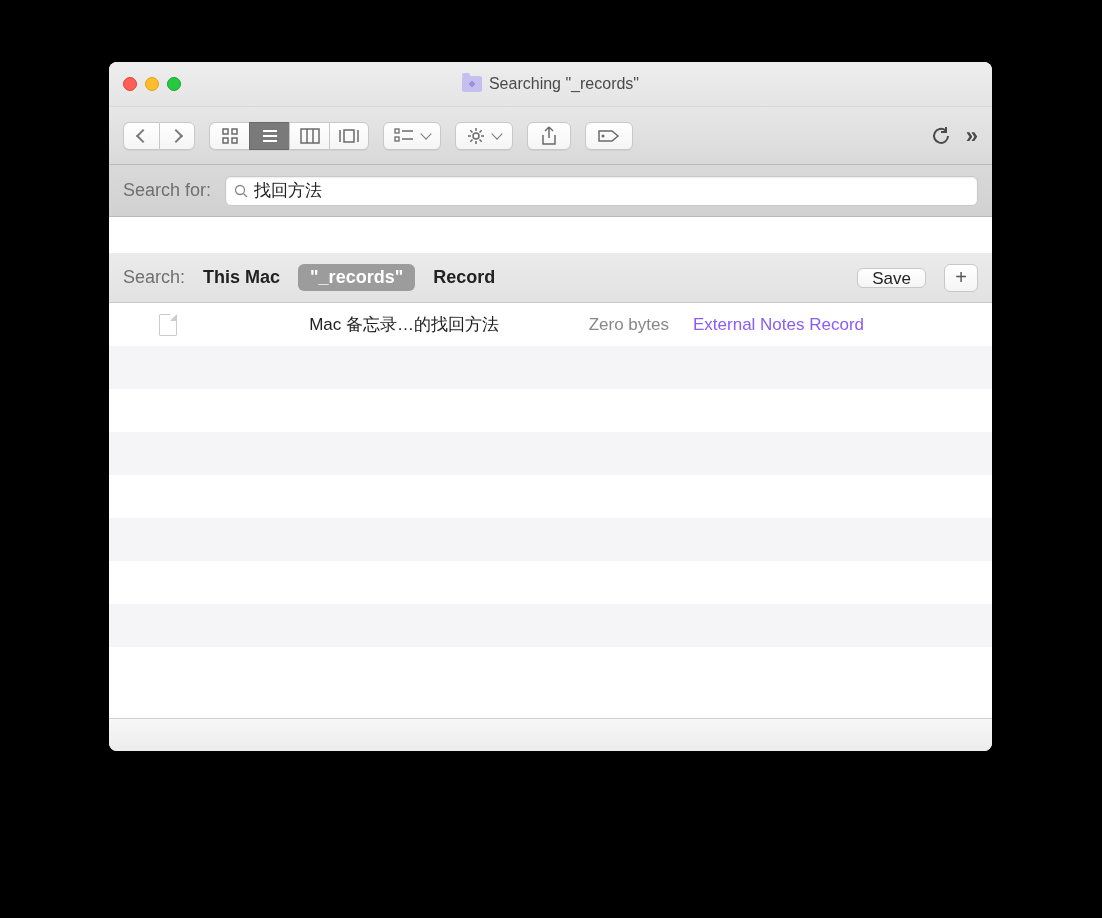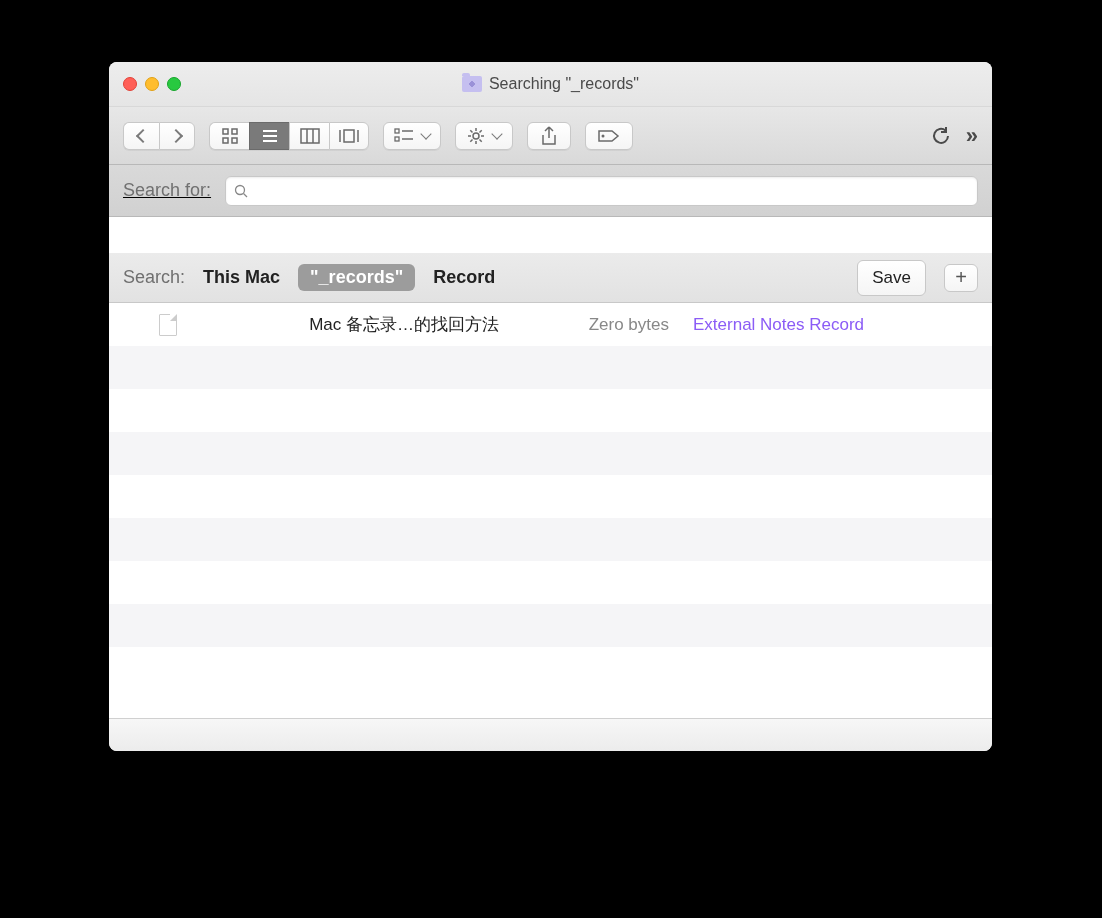--- a/index.html
+++ b/index.html
@@ -23,31 +23,31 @@
 .seg .btn:first-child{border-top-left-radius:6px;border-bottom-left-radius:6px;}
 .seg .btn:last-child{border-top-right-radius:6px;border-bottom-right-radius:6px;border-right-width:1px;}
 .btn.nav{width:36px;}
 .btn.view{width:40px;}
 .btn.active{background:#7a7a7a;border-color:#6a6a6a;}
 .chev{width:10px;height:10px;border-left:2px solid #7a7a7a;border-bottom:2px solid #7a7a7a;transform:rotate(45deg);margin-left:3px;}
 .chev.right{transform:rotate(225deg);margin-left:-3px;}
 .chev.down{transform:rotate(-45deg);margin-top:-4px;width:8px;height:8px;border-width:1.5px;}
 svg{display:block;}
 .toolbar-spacer{flex:1;}
-.searchfor-bar{height:52px;background:linear-gradient(180deg,#d9d9d9 0%,#d1d1d1 100%);border-bottom:1px solid #b8b8b8;display:flex;align-items:center;padding:0 14px;gap:14px;text-decoration:underline;}
+.searchfor-bar{height:52px;background:linear-gradient(180deg,#d9d9d9 0%,#d1d1d1 100%);border-bottom:1px solid #b8b8b8;display:flex;align-items:center;padding:0 14px;gap:14px;}
 .label{font-size:18px;color:#707070;font-weight:500;}
 .search-input-wrap{flex:1;height:30px;background:#fff;border:1px solid #c8c8c8;border-radius:6px;display:flex;align-items:center;padding:0 8px;gap:6px;box-shadow:inset 0 1px 2px rgba(0,0,0,0.08);}
 .mag{width:14px;height:14px;}
 .search-input{border:none;outline:none;font-size:17px;color:#222;flex:1;background:transparent;}
 .scope-bar{height:50px;background:linear-gradient(180deg,#ebebeb 0%,#e2e2e2 100%);border-bottom:1px solid #c8c8c8;display:flex;align-items:center;padding:0 14px;gap:18px;margin-top:36px;}
 .scope-label{font-size:18px;color:#707070;font-weight:500;}
 .scope-item{font-size:18px;color:#222;font-weight:600;cursor:pointer;}
 .scope-item.active{background:#9c9c9c;color:#fff;padding:3px 12px;border-radius:6px;}
 .scope-spacer{flex:1;}
-.save-btn{height:36px;padding:0 14px;background:linear-gradient(180deg,#ffffff 0%,#f5f5f5 100%);border:1px solid #c8c8c8;border-radius:6px;font-size:17px;color:#222;cursor:pointer;}
+.save-btn{height:20px;padding:0 14px;background:linear-gradient(180deg,#ffffff 0%,#f5f5f5 100%);border:1px solid #c8c8c8;border-radius:6px;font-size:17px;color:#222;cursor:pointer;}
 .plus-btn{width:34px;height:28px;background:linear-gradient(180deg,#ffffff 0%,#f5f5f5 100%);border:1px solid #c8c8c8;border-radius:6px;font-size:20px;color:#555;cursor:pointer;display:flex;align-items:center;justify-content:center;}
 .cols{height:42px;background:linear-gradient(180deg,#f7f7f7 0%,#efefef 100%);border-bottom:1px solid #d0d0d0;display:flex;align-items:center;font-size:17px;color:#333;}
 .col{height:100%;display:flex;align-items:center;padding:0 12px;border-right:1px solid #d8d8d8;cursor:pointer;}
 .col.name{flex:0 0 402px;justify-content:space-between;}
 .col.size{flex:0 0 170px;justify-content:flex-end;}
 .col.kind{flex:1;border-right:none;}
 .sort-caret{width:0;height:0;border-left:5px solid transparent;border-right:5px solid transparent;border-bottom:7px solid #6a6a6a;}
 .results{flex:1;background:#fff;overflow:auto;}
 .row{height:43px;display:flex;align-items:center;font-size:17px;}
 .row:nth-child(odd){background:#fff;}
@@ -168,20 +168,21 @@
     </div>
   </div>
 
   <div class="searchfor-bar">
     <div class="label">Search for:</div>
     <div class="search-input-wrap">
       <svg class="mag" viewBox="0 0 14 14">
           <circle cx="6" cy="6" r="4.5" fill="none" stroke="#888" stroke-width="1.3"></circle>
           <line x1="9.5" y1="9.5" x2="13" y2="13" stroke="#888" stroke-width="1.3"></line>
         </svg>
+      <input class="search-input" value="找回方法" style="">
     </div>
   </div>
 
   <div class="scope-bar">
     <div class="scope-label">Search:</div>
     <div class="scope-item">This Mac</div>
     <div class="scope-item active">"_records"</div>
     <div class="scope-item">Record</div>
     <div class="scope-spacer"></div>
     <button class="save-btn">Save</button>

